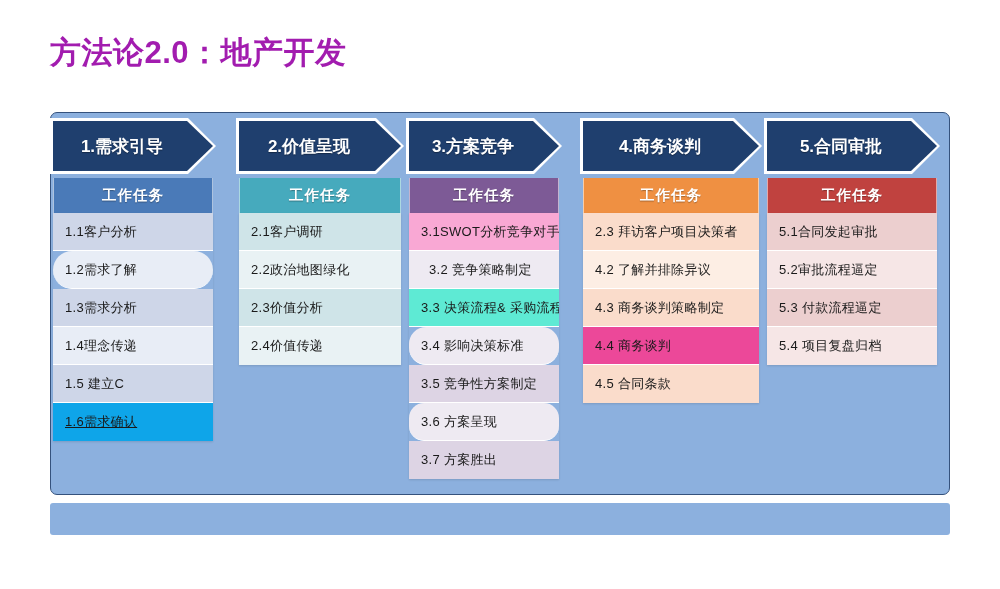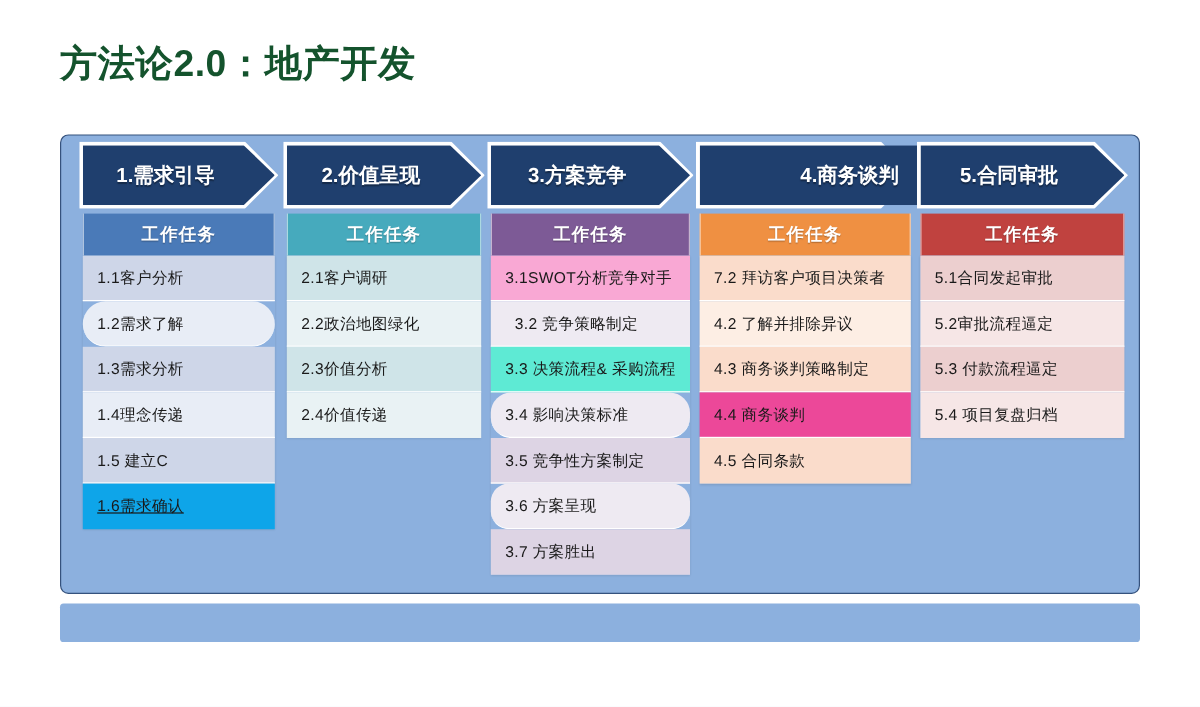--- a/index.html
+++ b/index.html
@@ -15,21 +15,21 @@
     position: relative;
   }
 
   
   #slide-title {
     position: absolute;
     left: 50px;
     top: 32px;
     font-size: 31px;
     font-weight: bold;
-    color: #14532d;
+    color: #a21caf;
     letter-spacing: 0.5px;
     white-space: nowrap;
   }
 
   
   #process-frame {
     position: absolute;
     left: 50px;
     top: 112px;
     width: 900px;
@@ -135,21 +135,21 @@
   }
   .task-row:last-child { border-bottom: none; }
 </style>
 </head>
 <body>
 
 <div id="slide-title">方法论2.0：地产开发</div>
 
 <div id="process-frame">
 
-<div class="column" style="left: 18px; width: 160px;">
+<div class="column" style="left: 2px; width: 160px;">
       <div class="chev-wrap">
         <div class="chev-border"></div>
         <div class="chev" style="background: rgb(31, 63, 110);">
           <span class="chev-label">1.需求引导</span>
         </div>
       </div>
       <div class="task-head" style="background: rgb(74, 122, 184);">工作任务</div>
       <div class="task-list">
         <div class="task-row" style="background: rgb(206, 214, 232);">1.1客户分析</div>
         <div class="task-row" style="background: rgb(232, 237, 246); border-radius: 19px;">1.2需求了解</div>
@@ -167,48 +167,48 @@
         </div>
       </div>
       <div class="task-head" style="background: rgb(70, 170, 189);">工作任务</div>
       <div class="task-list">
         <div class="task-row" style="background: rgb(207, 228, 232);">2.1客户调研</div>
         <div class="task-row" style="background: rgb(233, 242, 244);">2.2政治地图绿化</div>
         <div class="task-row" style="background: rgb(207, 228, 232);">2.3价值分析</div>
         <div class="task-row" style="background: rgb(233, 242, 244);">2.4价值传递</div>
       </div>
     </div>
-    <div class="column" style="left: 358px; width: 166px;">
+    <div class="column" style="left: 358px; width: 150px;">
       <div class="chev-wrap">
         <div class="chev-border"></div>
         <div class="chev" style="background: rgb(31, 63, 110);">
           <span class="chev-label">3.方案竞争</span>
         </div>
       </div>
       <div class="task-head" style="background: rgb(125, 90, 150);">工作任务</div>
       <div class="task-list">
         <div class="task-row" style="background: #f9a8d4;">3.1SWOT分析竞争对手</div>
         <div class="task-row" style="background: rgb(238, 234, 242); padding-left: 20px;">3.2 竞争策略制定</div>
         <div class="task-row" style="background: #5eead4;">3.3 决策流程&amp; 采购流程</div>
         <div class="task-row" style="background: rgb(238, 234, 242); border-radius: 17px;">3.4 影响决策标准</div>
         <div class="task-row" style="background: rgb(221, 212, 228);">3.5 竞争性方案制定</div>
         <div class="task-row" style="background: rgb(238, 234, 242); border-radius: 15px;">3.6 方案呈现</div>
         <div class="task-row" style="background: rgb(221, 212, 228);">3.7 方案胜出</div>
       </div>
     </div>
     <div class="column" style="left: 532px; width: 176px;">
       <div class="chev-wrap">
         <div class="chev-border"></div>
-        <div class="chev" style="background: rgb(31, 63, 110); padding-left: 48px;">
+        <div class="chev" style="background: rgb(31, 63, 110);">
           <span class="chev-label">4.商务谈判</span>
         </div>
       </div>
       <div class="task-head" style="background: rgb(239, 144, 66);">工作任务</div>
       <div class="task-list">
-        <div class="task-row" style="background: rgb(250, 220, 203);">7.2 拜访客户项目决策者</div>
+        <div class="task-row" style="background: rgb(250, 220, 203);">2.3 拜访客户项目决策者</div>
         <div class="task-row" style="background: rgb(253, 238, 228);">4.2 了解并排除异议</div>
         <div class="task-row" style="background: rgb(250, 220, 203);">4.3 商务谈判策略制定</div>
         <div class="task-row" style="background: #ec4899;">4.4 商务谈判</div>
         <div class="task-row" style="background: rgb(250, 220, 203);">4.5 合同条款</div>
       </div>
     </div>
     <div class="column" style="left: 716px; width: 170px;">
       <div class="chev-wrap">
         <div class="chev-border"></div>
         <div class="chev" style="background: rgb(31, 63, 110);">

